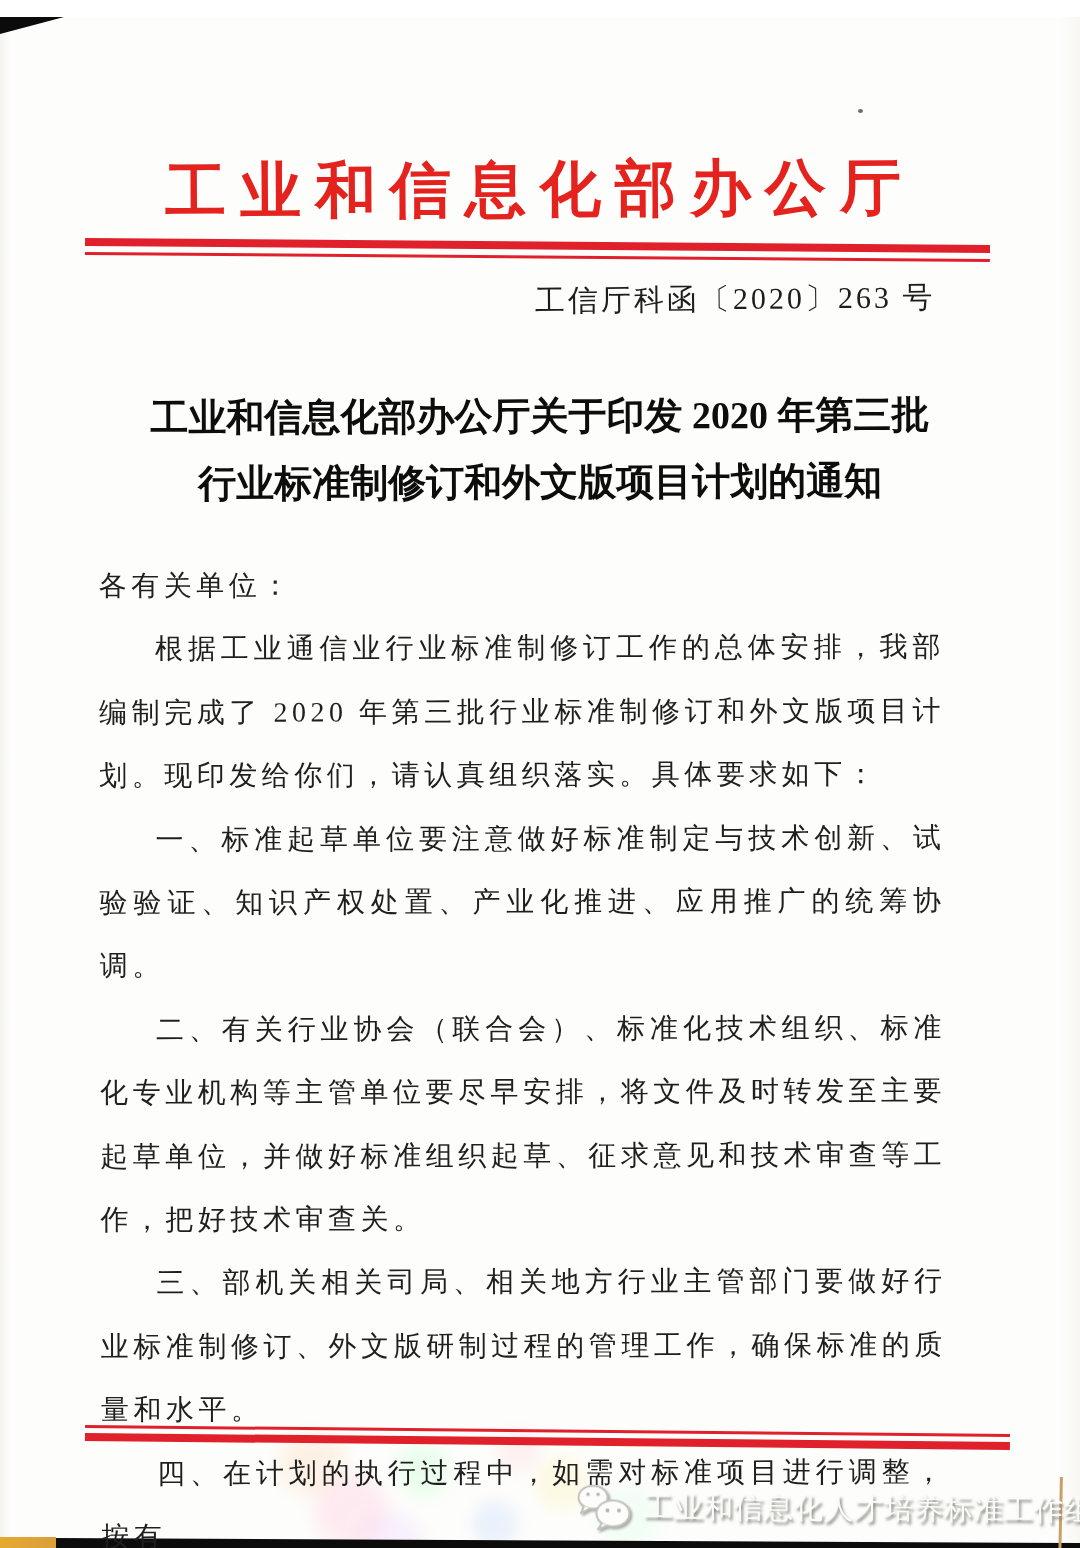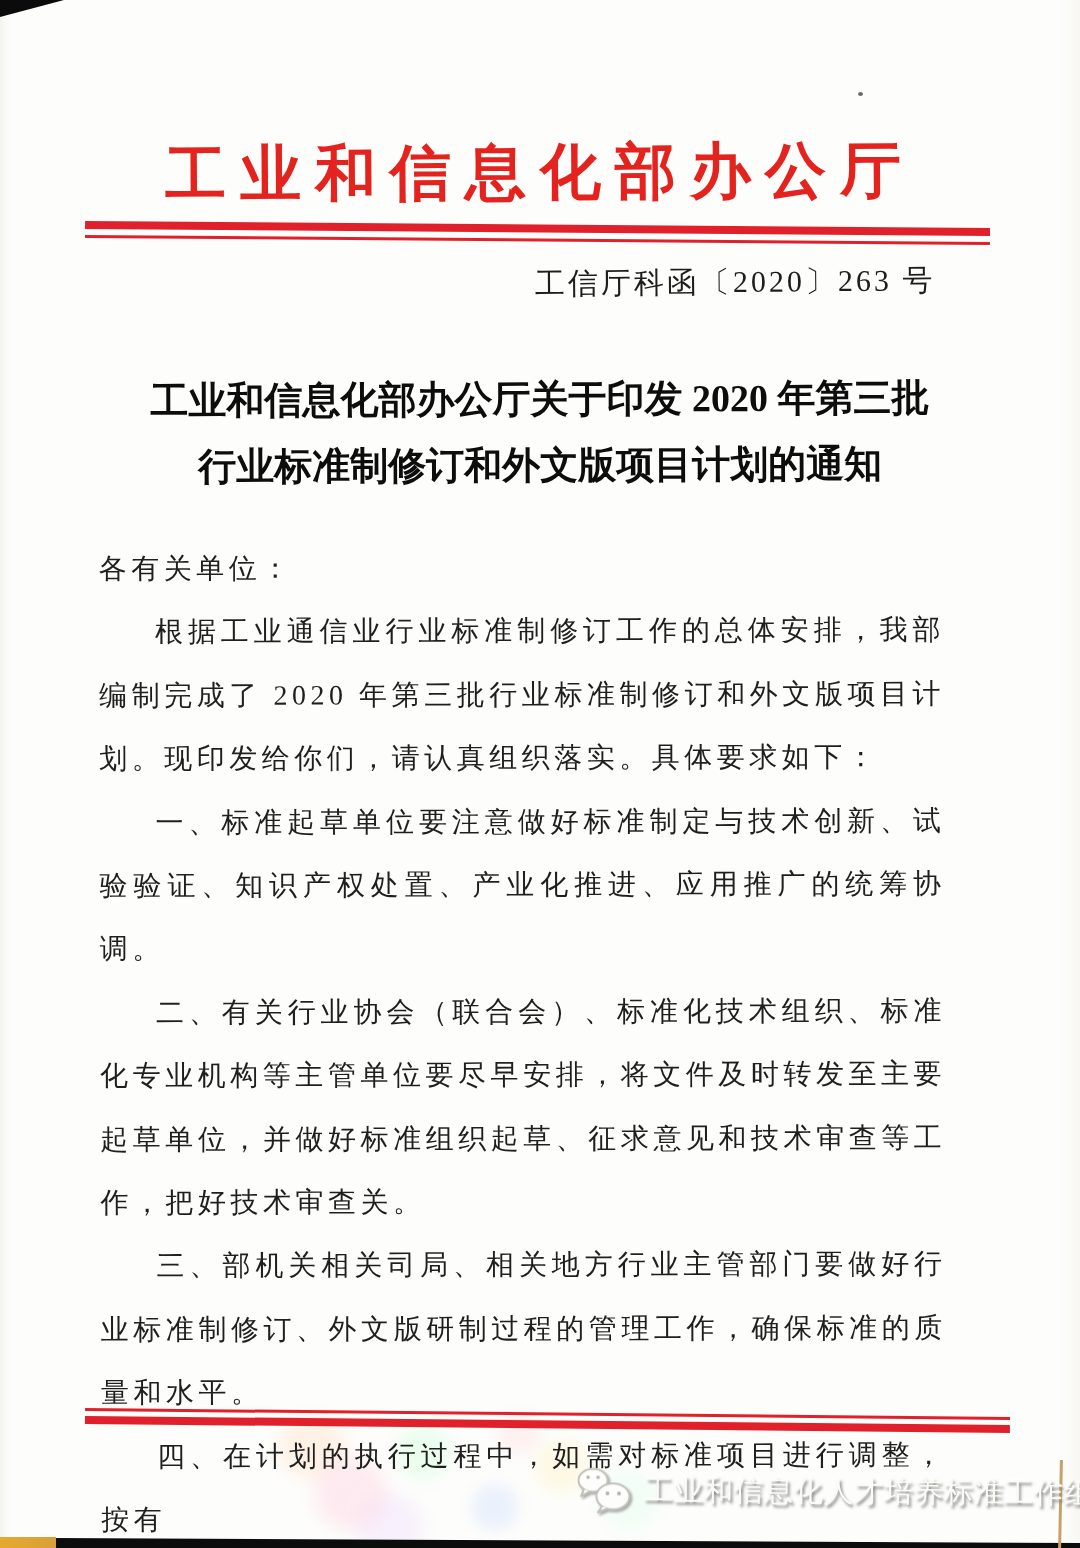--- a/index.html
+++ b/index.html
@@ -5,20 +5,21 @@
   * { margin: 0; padding: 0; box-sizing: border-box; }
   html, body { background: #ffffff; }
   body {
     width: 1080px; height: 1548px;
     font-family: "Liberation Serif", "DejaVu Serif", serif;
     position: relative; overflow: hidden;
   }
   .page {
     position: absolute; inset: 0;
     background: linear-gradient(90deg, #f4f3ef 0px, #fdfdfb 10px, #fdfdfb 1060px, #f8f7f3 1080px);
+    margin-top: 17px;
   }
 
   
   .corner-artifact {
     position: absolute; top: 0; left: 0; width: 64px; height: 17px;
     background: #0b0b0b;
     clip-path: polygon(0 0, 100% 0, 0 100%);
   }
   .top-right-speck {
     position: absolute; top: 92px; left: 858px; width: 5px; height: 4px;

